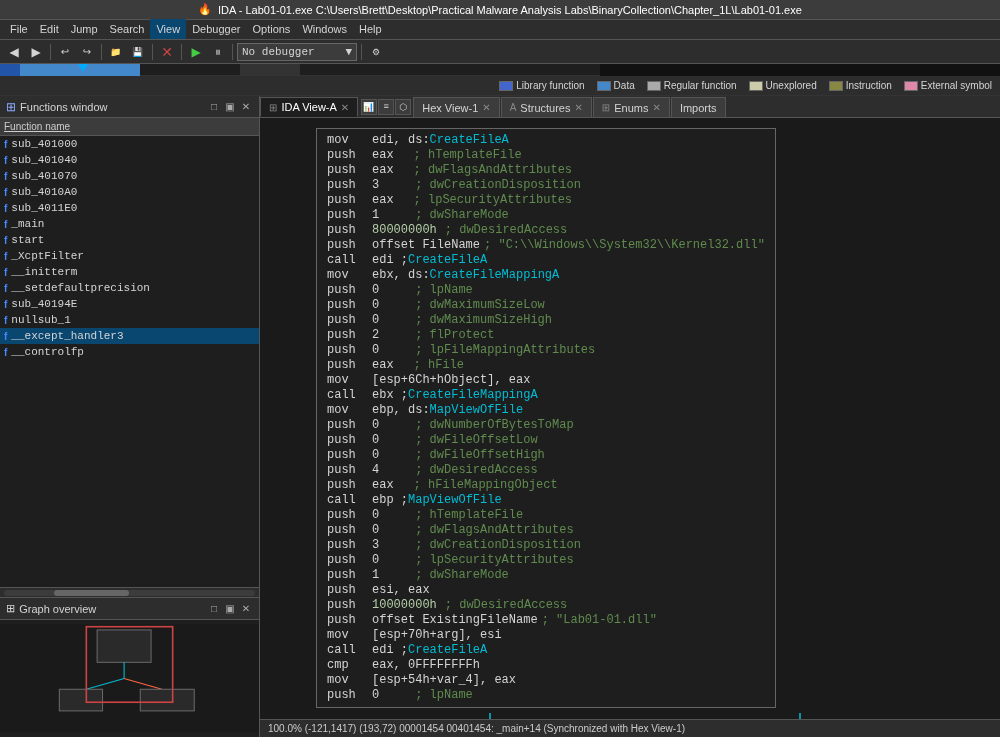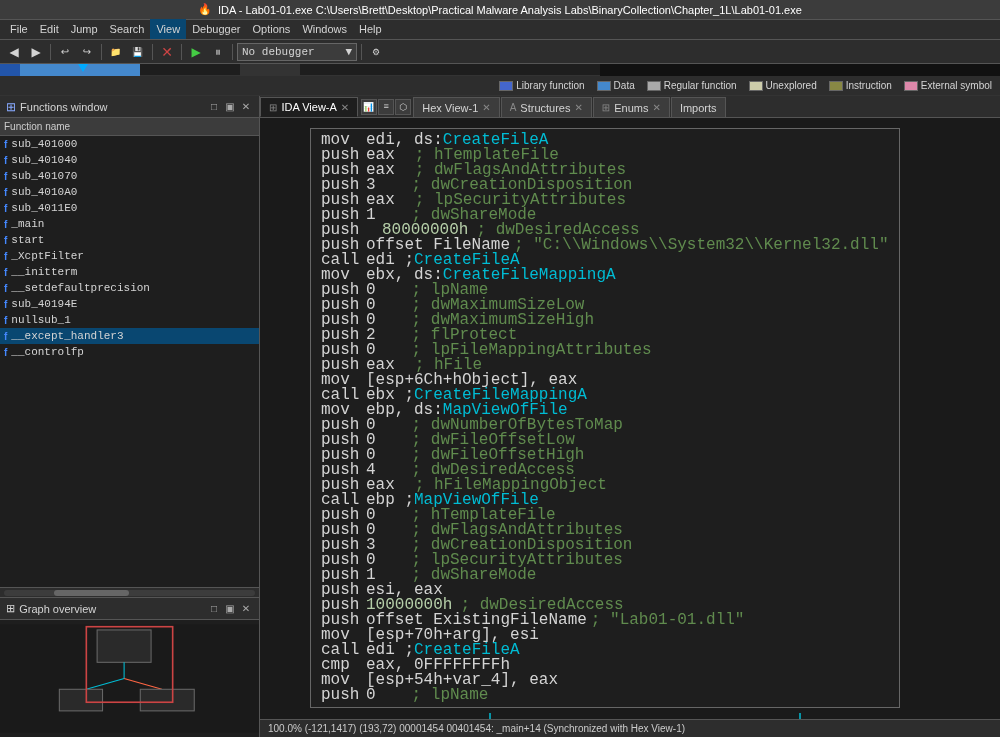--- a/index.html
+++ b/index.html
@@ -191,20 +191,21 @@
     .col-header {
       background: #3c3c3c;
       height: 18px;
       display: flex;
       align-items: center;
       padding: 0 4px;
       font-size: 10px;
       font-family: Arial, sans-serif;
       color: #ccc;
       border-bottom: 1px solid #555;
+      text-decoration: underline;
     }
 
     #functions-list {
       flex: 1;
       overflow-y: auto;
       background: #1e1e1e;
     }
     .func-item {
       height: 16px;
       display: flex;
@@ -586,21 +587,21 @@
         </div>
       </div>
 
       <div class="tab">
         <span>Imports</span>
       </div>
     </div>
 
     <div id="graph-canvas">
 
-      <div style="position:absolute;left:50px;top:10px;background:#1e1e1e;border:1px solid #666;padding:4px 10px;font-family:'Courier New',monospace;font-size:16px;line-height:15px;white-space:nowrap;">
+      <div style="position:absolute;left:56px;top:10px;background:#1e1e1e;border:1px solid #666;padding:4px 10px;font-family:'Courier New',monospace;font-size:12px;line-height:15px;white-space:nowrap;">
         <div class="code-line">
           <span class="code-mnemonic" style="display:inline-block;width:45px;">mov</span>
           <span style="color:#d4d4d4;">edi, ds:</span>
             <span style="color:#00bcd4;">CreateFileA</span>
         </div>
         <div class="code-line">
           <span class="code-mnemonic" style="display:inline-block;width:45px;">push</span>
           <span style="color:#d4d4d4;">eax</span>
             <span style="padding-left:20px;color:#608b4e;">; hTemplateFile</span>
         </div>
@@ -619,21 +620,21 @@
           <span style="color:#d4d4d4;">eax</span>
             <span style="padding-left:20px;color:#608b4e;">; lpSecurityAttributes</span>
         </div>
         <div class="code-line">
           <span class="code-mnemonic" style="display:inline-block;width:45px;">push</span>
           <span style="color:#d4d4d4;">1</span>
             <span style="padding-left:36px;color:#608b4e;">; dwShareMode</span>
         </div>
         <div class="code-line">
           <span class="code-mnemonic" style="display:inline-block;width:45px;">push</span>
-          <span style="color:#b5cea8;margin-left:16px;">80000000h</span>
+          <span style="color:#b5cea8;">80000000h</span>
             <span style="padding-left:8px;color:#608b4e;">; dwDesiredAccess</span>
         </div>
         <div class="code-line">
           <span class="code-mnemonic" style="display:inline-block;width:45px;">push</span>
           <span style="color:#d4d4d4;">offset FileName</span>
             <span style="padding-left:4px;color:#608b4e;">; "C:\\Windows\\System32\\Kernel32.dll"</span>
         </div>
         <div class="code-line">
           <span class="code-mnemonic" style="display:inline-block;width:45px;">call</span>
           <span style="color:#d4d4d4;">edi ; </span>

